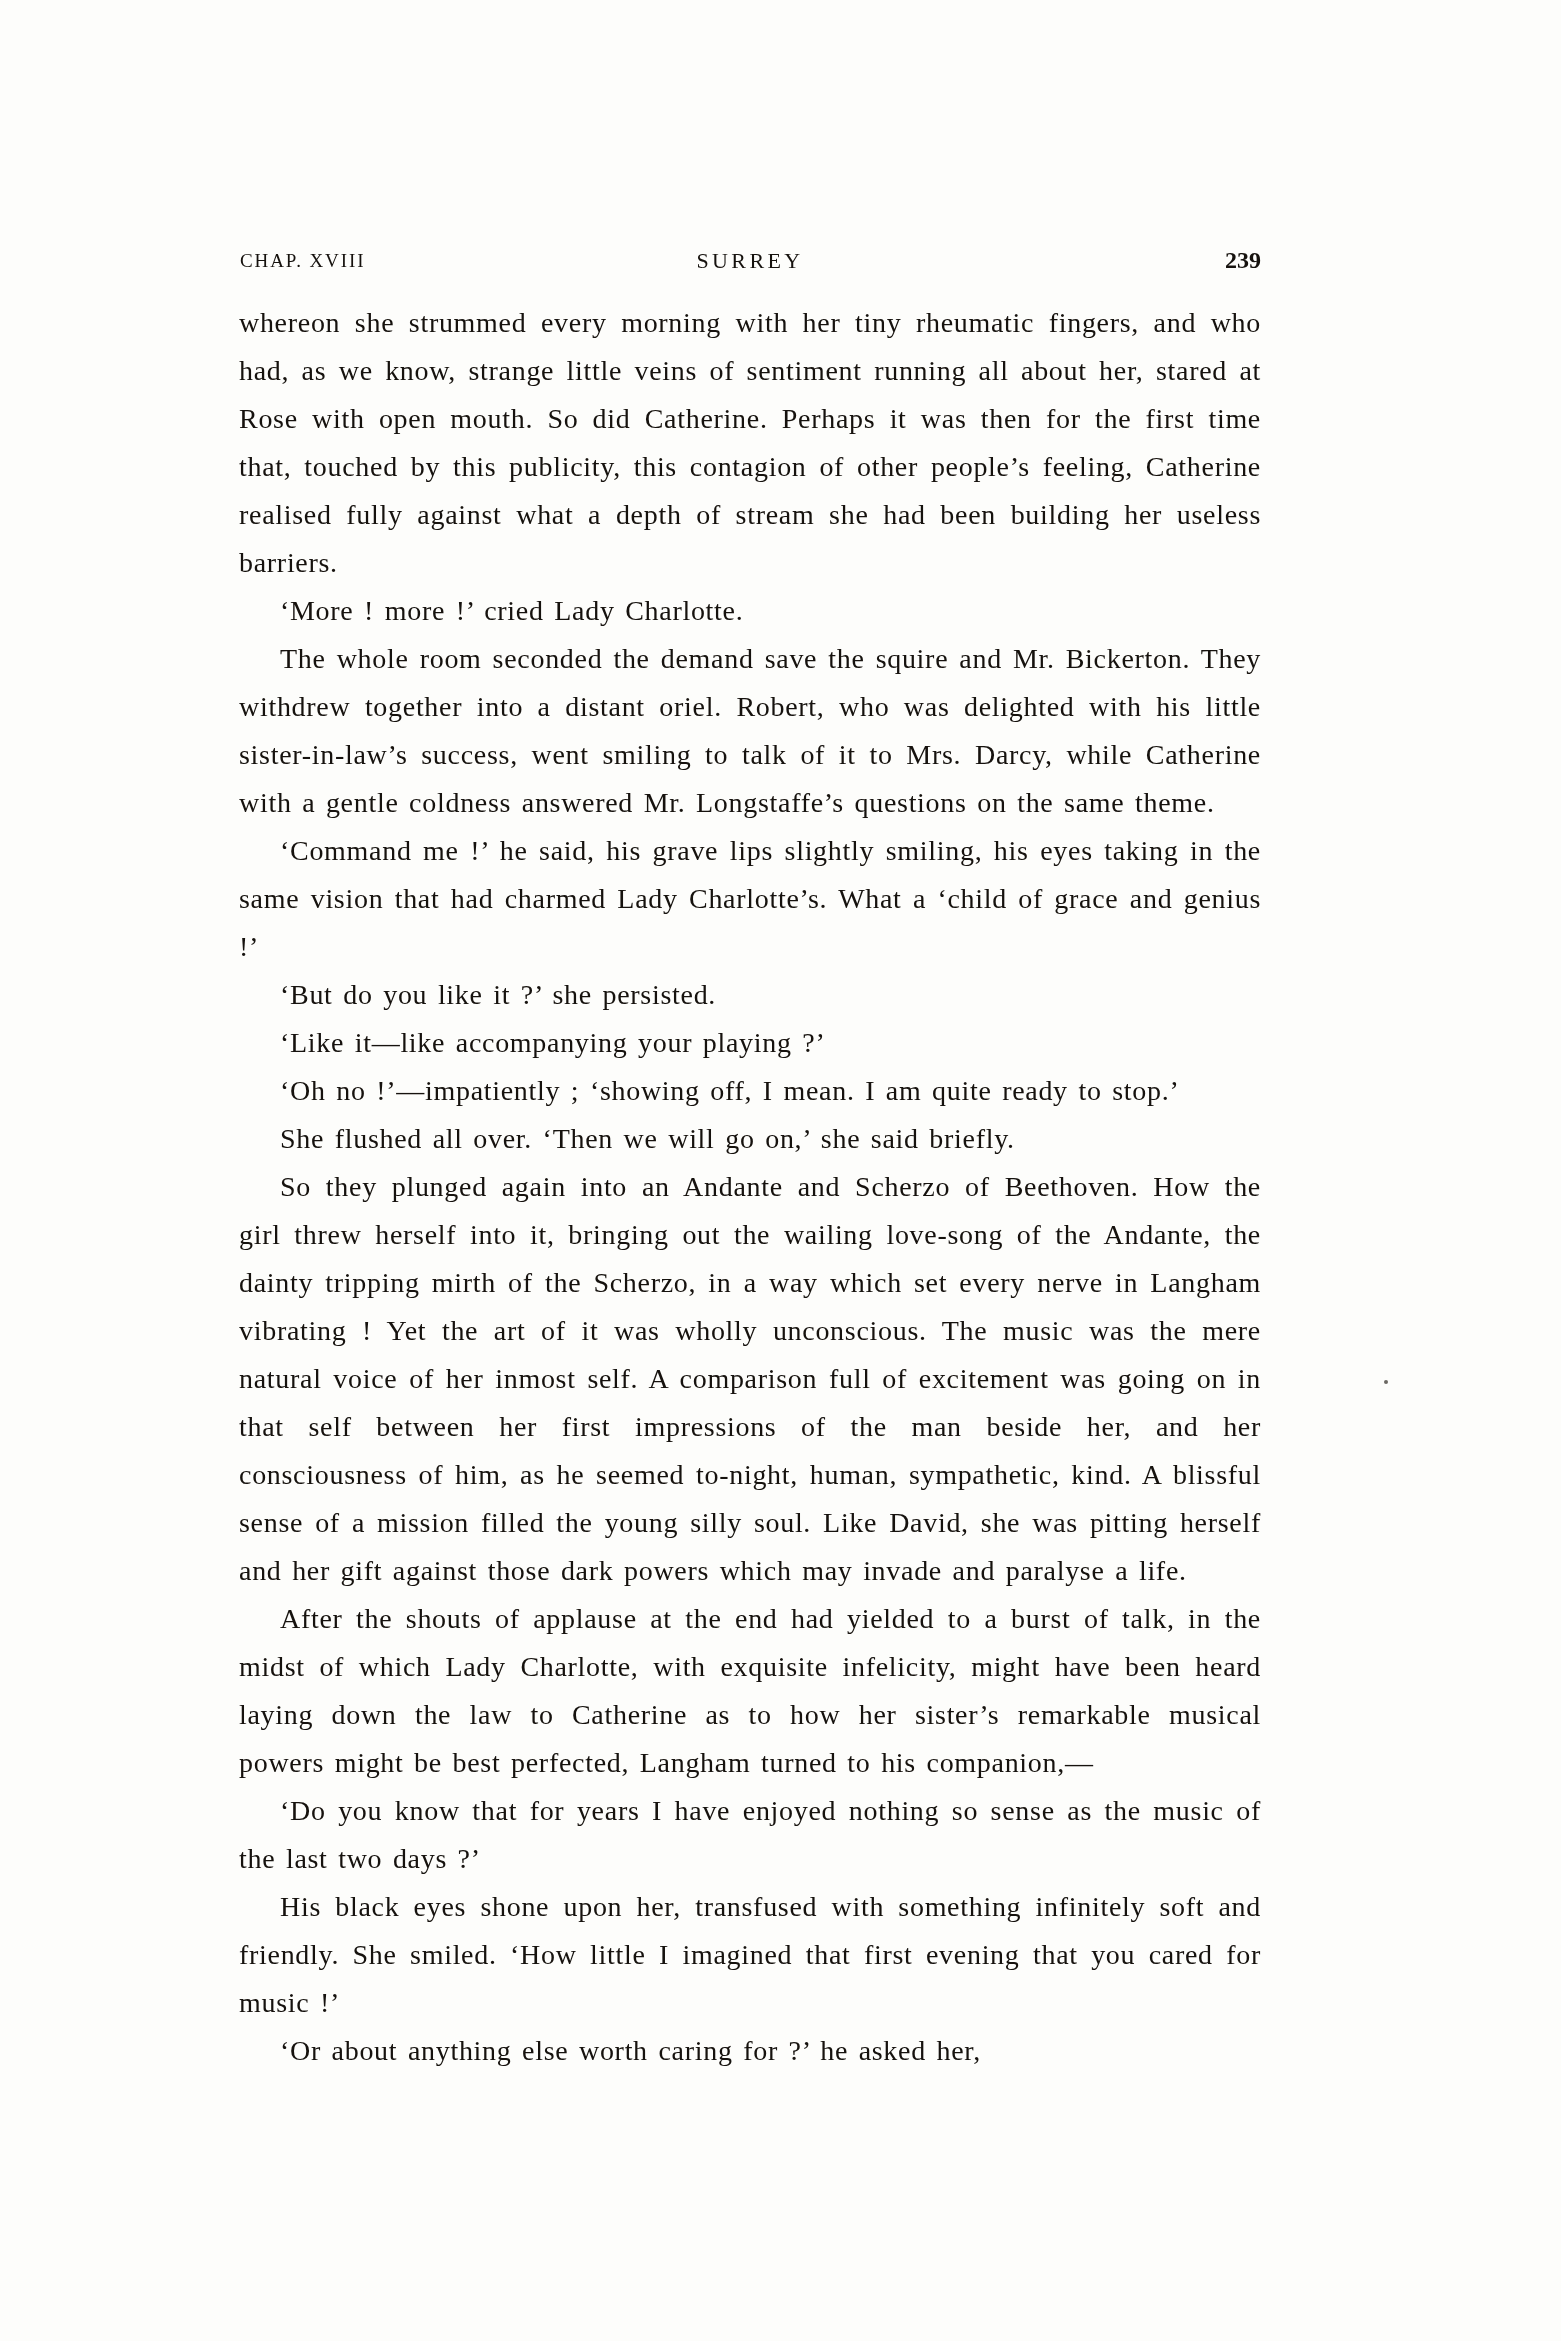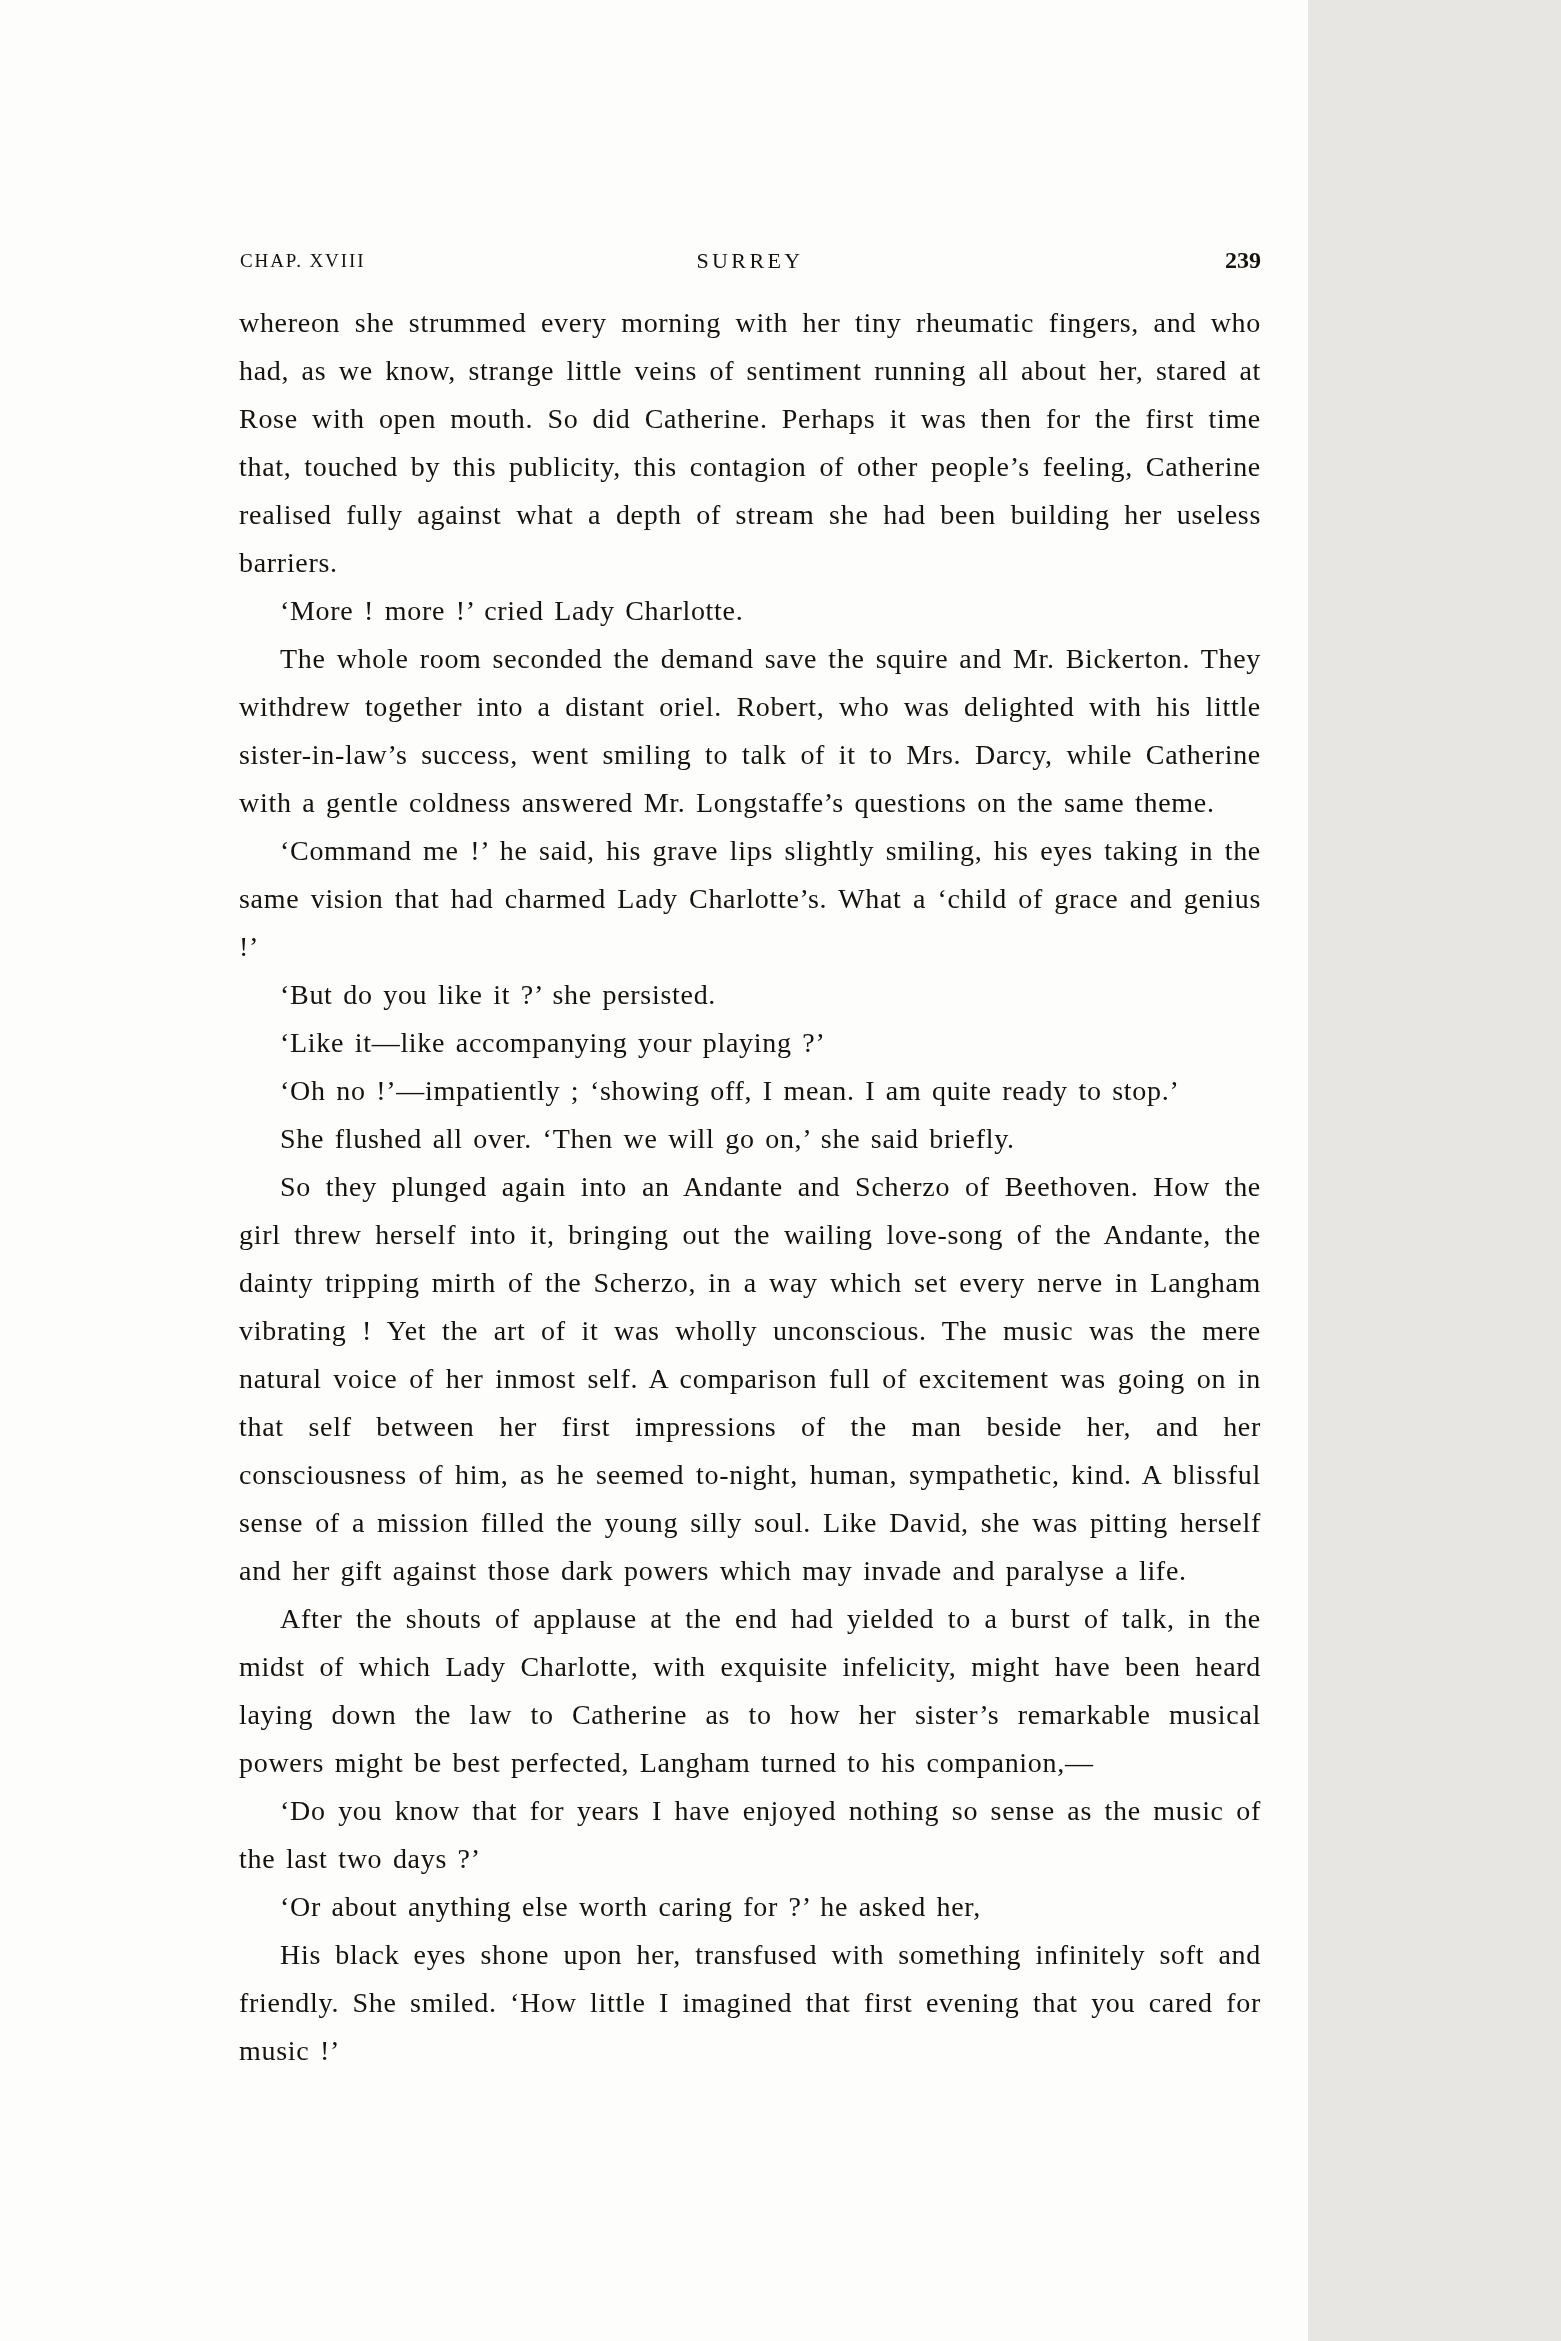--- a/index.html
+++ b/index.html
@@ -3,21 +3,21 @@
 <meta charset="utf-8">
 <title>Book Page — Surrey, 239</title>
 <style>
   html, body {
     margin: 0;
     padding: 0;
     background: #e8e6e2;
   }
   .page {
     position: relative;
-    width: 1308px;
+    width: 1561px;
     height: 2342px;
     background: #fdfdfb;
     color: #16120e;
     font-family: "Liberation Serif", "DejaVu Serif", serif;
     overflow: hidden;
   }
   .content {
     position: absolute;
     left: 239px;
     top: 240px;
@@ -100,22 +100,22 @@
       <p class="para indent">‘More ! more !’ cried Lady Charlotte.</p>
       <p class="para indent">The whole room seconded the demand save the squire and Mr. Bickerton. They withdrew together into a distant oriel. Robert, who was delighted with his little sister-in-law’s success, went smiling to talk of it to Mrs. Darcy, while Catherine with a gentle coldness answered Mr. Longstaffe’s questions on the same theme.</p>
       <p class="para indent">‘Command me !’ he said, his grave lips slightly smiling, his eyes taking in the same vision that had charmed Lady Charlotte’s. What a ‘child of grace and genius !’</p>
       <p class="para indent">‘But do you like it ?’ she persisted.</p>
       <p class="para indent">‘Like it—like accompanying your playing ?’</p>
       <p class="para indent">‘Oh no !’—impatiently ; ‘showing off, I mean. I am quite ready to stop.’</p>
       <p class="para indent">She flushed all over. ‘Then we will go on,’ she said briefly.</p>
       <p class="para indent">So they plunged again into an Andante and Scherzo of Beethoven. How the girl threw herself into it, bringing out the wailing love-song of the Andante, the dainty tripping mirth of the Scherzo, in a way which set every nerve in Langham vibrating ! Yet the art of it was wholly unconscious. The music was the mere natural voice of her inmost self. A comparison full of excitement was going on in that self between her first impressions of the man beside her, and her consciousness of him, as he seemed to-night, human, sympathetic, kind. A blissful sense of a mission filled the young silly soul. Like David, she was pitting herself and her gift against those dark powers which may invade and paralyse a life.</p>
       <p class="para indent">After the shouts of applause at the end had yielded to a burst of talk, in the midst of which Lady Charlotte, with exquisite infelicity, might have been heard laying down the law to Catherine as to how her sister’s remarkable musical powers might be best perfected, Langham turned to his companion,—</p>
       <p class="para indent">‘Do you know that for years I have enjoyed nothing so sense as the music of the last two days ?’</p>
+      <p class="para indent">His black eyes shone upon her, transfused with something infinitely soft and friendly. She smiled. ‘How little I imagined that first evening that you cared for music !’</p>
       <p class="para indent">‘Or about anything else worth caring for ?’ he asked her,</p>
-      <p class="para indent">His black eyes shone upon her, transfused with something infinitely soft and friendly. She smiled. ‘How little I imagined that first evening that you cared for music !’</p>
     </div>
 
   </div>
 
   <div class="scan-artifact"></div>
 
 </div>
 
 
 </body></html>

